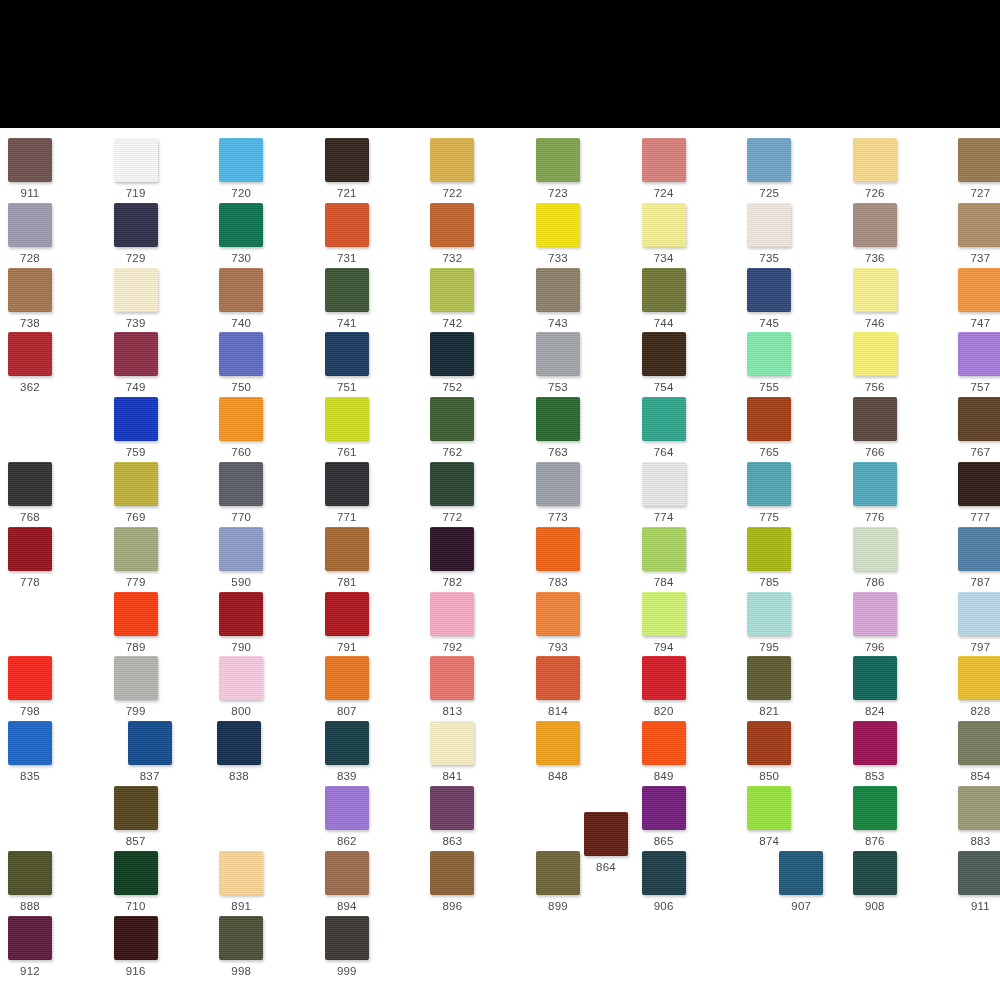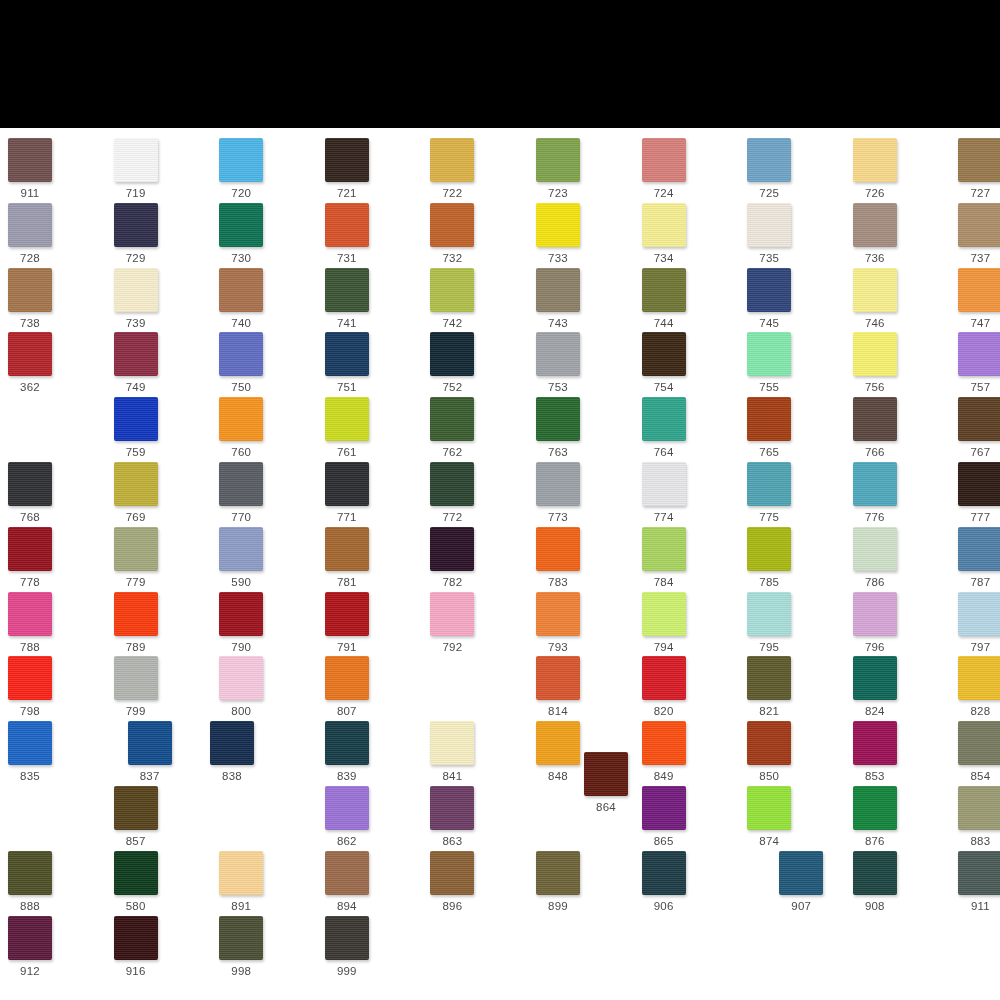--- a/index.html
+++ b/index.html
@@ -346,24 +346,20 @@
         <div class="swatch-label">785</div>
       </div>
       <div class="swatch-cell" style="left: 852.8px; top: 398.8px;">
         <div class="swatch-chip" title="786" style="background: rgb(207, 224, 200);"></div>
         <div class="swatch-label">786</div>
       </div>
       <div class="swatch-cell" style="left: 958.4px; top: 398.8px;">
         <div class="swatch-chip" title="787" style="background: rgb(78, 127, 166);"></div>
         <div class="swatch-label">787</div>
       </div>
-      <div class="swatch-cell" style="left: 8px; top: 463.6px;">
-        <div class="swatch-chip" title="788" style="background: rgb(228, 70, 140);"></div>
-        <div class="swatch-label">788</div>
-      </div>
       <div class="swatch-cell" style="left: 113.6px; top: 463.6px;">
         <div class="swatch-chip" title="789" style="background: rgb(249, 59, 14);"></div>
         <div class="swatch-label">789</div>
       </div>
       <div class="swatch-cell" style="left: 219.2px; top: 463.6px;">
         <div class="swatch-chip" title="790" style="background: rgb(157, 17, 27);"></div>
         <div class="swatch-label">790</div>
       </div>
       <div class="swatch-cell" style="left: 324.8px; top: 463.6px;">
         <div class="swatch-chip" title="791" style="background: rgb(175, 19, 25);"></div>
@@ -402,20 +398,24 @@
         <div class="swatch-label">799</div>
       </div>
       <div class="swatch-cell" style="left: 219.2px; top: 528.4px;">
         <div class="swatch-chip" title="800" style="background: rgb(246, 200, 222);"></div>
         <div class="swatch-label">800</div>
       </div>
       <div class="swatch-cell" style="left: 324.8px; top: 528.4px;">
         <div class="swatch-chip" title="807" style="background: rgb(232, 116, 29);"></div>
         <div class="swatch-label">807</div>
       </div>
+      <div class="swatch-cell" style="left: 430.4px; top: 528.4px;">
+        <div class="swatch-chip" title="813" style="background: rgb(232, 115, 107);"></div>
+        <div class="swatch-label">813</div>
+      </div>
       <div class="swatch-cell" style="left: 536px; top: 528.4px;">
         <div class="swatch-chip" title="814" style="background: rgb(216, 85, 45);"></div>
         <div class="swatch-label">814</div>
       </div>
       <div class="swatch-cell" style="left: 641.6px; top: 528.4px;">
         <div class="swatch-chip" title="820" style="background: rgb(215, 26, 38);"></div>
         <div class="swatch-label">820</div>
       </div>
       <div class="swatch-cell" style="left: 747.2px; top: 528.4px;">
         <div class="swatch-chip" title="821" style="background: rgb(93, 90, 45);"></div>
@@ -430,21 +430,21 @@
         <div class="swatch-label">828</div>
       </div>
       <div class="swatch-cell" style="left: 8px; top: 593.2px;">
         <div class="swatch-chip" title="835" style="background: rgb(28, 100, 196);"></div>
         <div class="swatch-label">835</div>
       </div>
       <div class="swatch-cell" style="left: 113.6px; top: 593.2px; padding-left: 14px;">
         <div class="swatch-chip" title="837" style="background: rgb(17, 75, 140);"></div>
         <div class="swatch-label">837</div>
       </div>
-      <div class="swatch-cell" style="left: 210px; top: 593.2px;">
+      <div class="swatch-cell" style="left: 217px; top: 593.2px;">
         <div class="swatch-chip" title="838" style="background: rgb(20, 44, 78);"></div>
         <div class="swatch-label">838</div>
       </div>
       <div class="swatch-cell" style="left: 324.8px; top: 593.2px;">
         <div class="swatch-chip" title="839" style="background: rgb(22, 60, 71);"></div>
         <div class="swatch-label">839</div>
       </div>
       <div class="swatch-cell" style="left: 430.4px; top: 593.2px;">
         <div class="swatch-chip" title="841" style="background: rgb(246, 238, 194);"></div>
         <div class="swatch-label">841</div>
@@ -474,21 +474,21 @@
         <div class="swatch-label">857</div>
       </div>
       <div class="swatch-cell" style="left: 324.8px; top: 658px;">
         <div class="swatch-chip" title="862" style="background: rgb(155, 114, 214);"></div>
         <div class="swatch-label">862</div>
       </div>
       <div class="swatch-cell" style="left: 430.4px; top: 658px;">
         <div class="swatch-chip" title="863" style="background: rgb(107, 60, 99);"></div>
         <div class="swatch-label">863</div>
       </div>
-      <div class="swatch-cell" style="left: 536px; top: 624px; padding-left: 48px;">
+      <div class="swatch-cell" style="left: 536px; top: 684px; padding-left: 48px;">
         <div class="swatch-chip" title="864" style="background: rgb(94, 26, 16);"></div>
         <div class="swatch-label">864</div>
       </div>
       <div class="swatch-cell" style="left: 641.6px; top: 658px;">
         <div class="swatch-chip" title="865" style="background: rgb(114, 27, 124);"></div>
         <div class="swatch-label">865</div>
       </div>
       <div class="swatch-cell" style="left: 747.2px; top: 658px;">
         <div class="swatch-chip" title="874" style="background: rgb(148, 226, 56);"></div>
         <div class="swatch-label">874</div>
@@ -500,21 +500,21 @@
       <div class="swatch-cell" style="left: 958.4px; top: 658px;">
         <div class="swatch-chip" title="883" style="background: rgb(155, 154, 115);"></div>
         <div class="swatch-label">883</div>
       </div>
       <div class="swatch-cell" style="left: 8px; top: 722.8px;">
         <div class="swatch-chip" title="888" style="background: rgb(77, 79, 38);"></div>
         <div class="swatch-label">888</div>
       </div>
       <div class="swatch-cell" style="left: 113.6px; top: 722.8px;">
         <div class="swatch-chip" title="890" style="background: rgb(13, 59, 29);"></div>
-        <div class="swatch-label">580</div>
+        <div class="swatch-label">710</div>
       </div>
       <div class="swatch-cell" style="left: 219.2px; top: 722.8px;">
         <div class="swatch-chip" title="891" style="background: rgb(249, 212, 148);"></div>
         <div class="swatch-label">891</div>
       </div>
       <div class="swatch-cell" style="left: 324.8px; top: 722.8px;">
         <div class="swatch-chip" title="894" style="background: rgb(155, 106, 76);"></div>
         <div class="swatch-label">894</div>
       </div>
       <div class="swatch-cell" style="left: 430.4px; top: 722.8px;">

